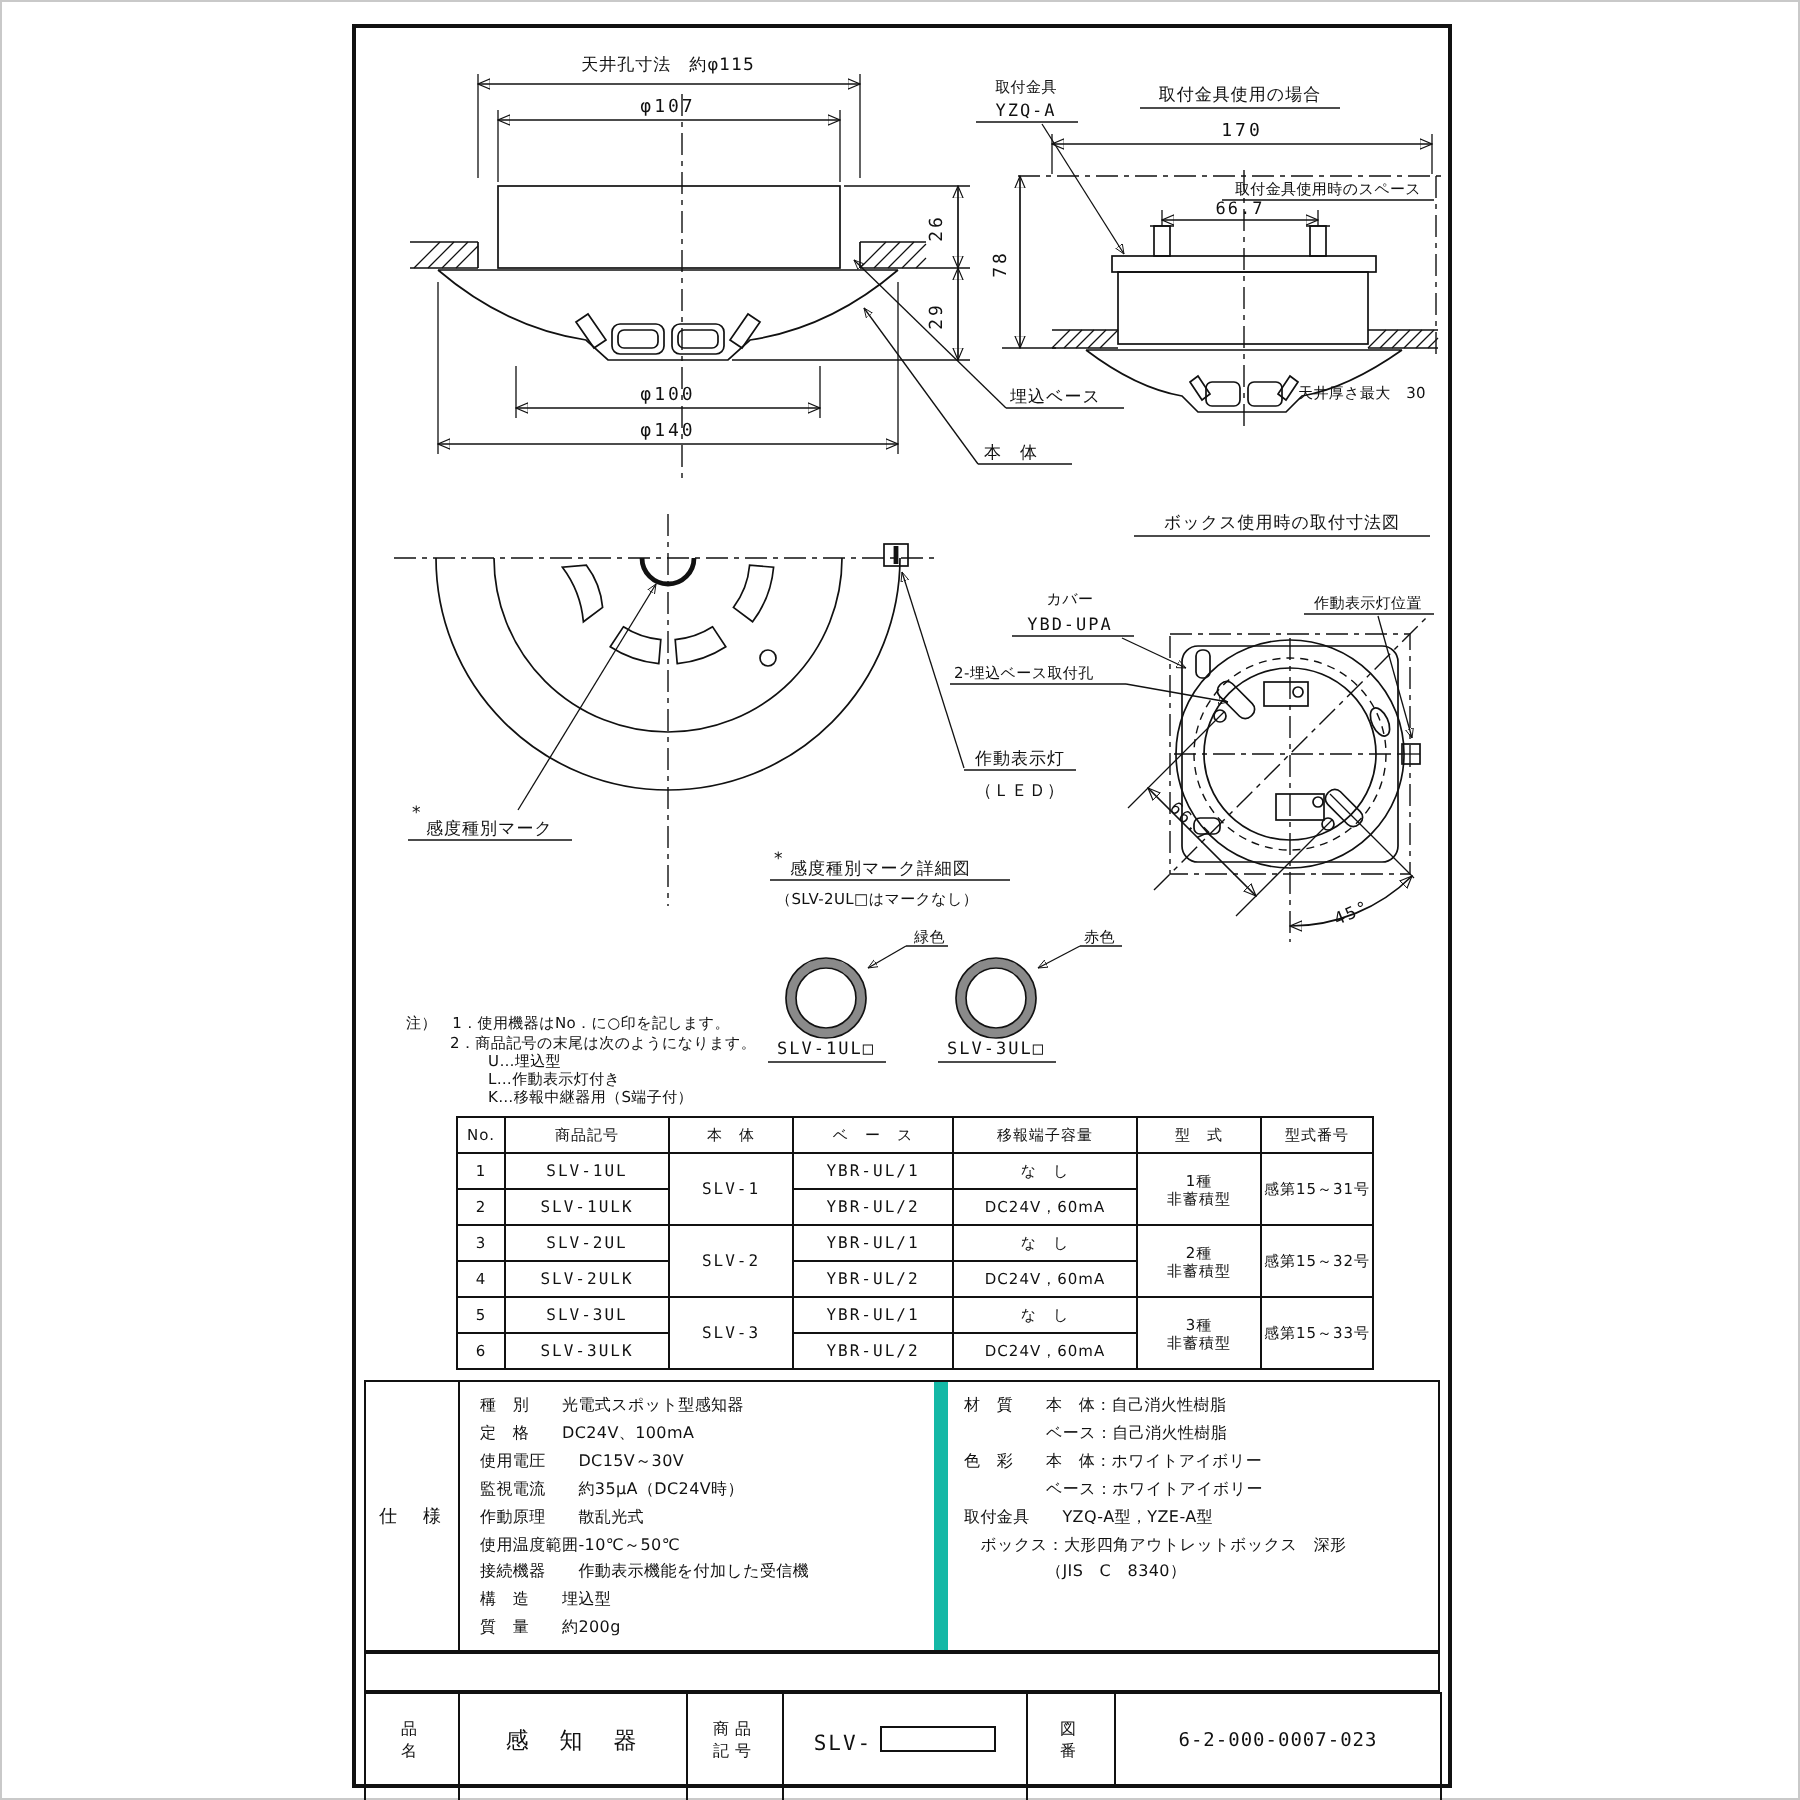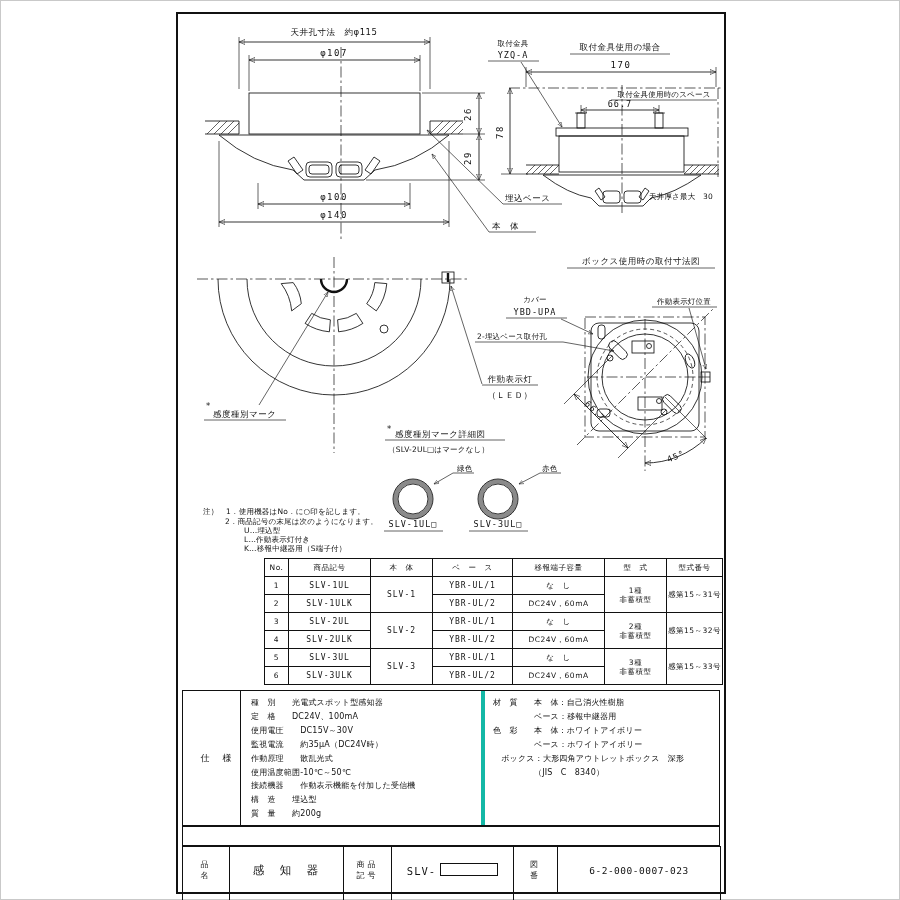--- a/index.html
+++ b/index.html
@@ -14,28 +14,28 @@
   svg .bump{stroke-width:2.4;}
   svg .ringshade{stroke:#8a8a8a;stroke-width:4.5;}
   svg text{fill:#111;stroke:none;}
   .jt{font-family:"DejaVu Sans",sans-serif;font-size:8.5px;letter-spacing:.5px;}
   .jt7{font-family:"DejaVu Sans",sans-serif;font-size:7.5px;letter-spacing:.2px;}
   .num{font-family:"DejaVu Sans Mono",monospace;font-size:9px;letter-spacing:1.5px;}
   .num8{font-family:"DejaVu Sans Mono",monospace;font-size:8.5px;letter-spacing:1px;}
   .abs{position:absolute;box-sizing:border-box;}
   
   .ptable{left:227px;top:557px;width:458px;}
-  .ptable table{border-collapse:collapse;table-layout:fixed;width:100%;border:1.5px solid #111;margin-left:36px;}
+  .ptable table{border-collapse:collapse;table-layout:fixed;width:100%;border:1.5px solid #111;}
   .ptable th,.ptable td{border:1px solid #111;font-weight:normal;font-size:7.5px;text-align:center;padding:0;height:17px;letter-spacing:.5px;overflow:hidden;}
   .ptable .code{font-family:"DejaVu Sans Mono",monospace;font-size:8px;letter-spacing:1px;}
   .ptable .two div{line-height:9px;}
   
   .spec{left:181px;top:689px;width:538px;height:136px;border:1.5px solid #111;display:flex;}
-  .spec-label{width:46px;border-right:1px solid #111;display:flex;align-items:center;justify-content:center;font-size:9px;letter-spacing:2px;margin-left:11px;}
-  .spec-left{width:244px;border-right:4px solid #14b8a6;padding:5px 0 0 10px;box-sizing:border-box;}
+  .spec-label{width:46px;border-right:1px solid #111;display:flex;align-items:center;justify-content:center;font-size:9px;letter-spacing:2px;}
+  .spec-left{width:244px;border-right:7px solid #14b8a6;padding:5px 0 0 10px;box-sizing:border-box;}
   .spec-right{flex:1;padding:5px 0 0 8px;box-sizing:border-box;}
   .spec-line{font-size:8px;line-height:13.9px;white-space:pre;letter-spacing:.2px;}
   
   .band{left:181px;top:825px;width:538px;height:20px;border:1.5px solid #111;}
   .tblock{left:181px;top:845px;width:538px;height:47px;}
   .tblock table{border-collapse:collapse;table-layout:fixed;width:100%;height:47px;border:1.5px solid #111;}
   .tblock td{border:1px solid #111;text-align:center;padding:12px;overflow:hidden;}
   .tb-label{font-size:8px;letter-spacing:3px;}
   .tb-name{font-size:11.5px;letter-spacing:2px;font-family:Liberation Mono, monospace;}
   .tb-code{font-family:"DejaVu Sans Mono",monospace;font-size:10.5px;letter-spacing:1px;}
@@ -334,23 +334,24 @@
     <div class="spec-line">使用電圧　　DC15V～30V</div>
     <div class="spec-line">監視電流　　約35μA（DC24V時）</div>
     <div class="spec-line">作動原理　　散乱光式</div>
     <div class="spec-line">使用温度範囲-10℃～50℃</div>
     <div class="spec-line">接続機器　　作動表示機能を付加した受信機</div>
     <div class="spec-line">構　造　　埋込型</div>
     <div class="spec-line">質　量　　約200g</div>
   </div>
   <div class="spec-right">
     <div class="spec-line">材　質　　本　体：自己消火性樹脂</div>
-    <div class="spec-line">　　　　　ベース：移報中継器用</div>
+    <div class="spec-line">　　　　　ベース：自己消火性樹脂</div>
     <div class="spec-line">色　彩　　本　体：ホワイトアイボリー</div>
     <div class="spec-line">　　　　　ベース：ホワイトアイボリー</div>
+    <div class="spec-line">取付金具　　YZQ-A型，YZE-A型</div>
     <div class="spec-line">　ボックス：大形四角アウトレットボックス　深形</div>
     <div class="spec-line">　　　　　（JIS　C　8340）</div>
   </div>
 </div>
 
 <div class="abs band"></div>
 
 <div class="abs tblock">
   <table>
     <colgroup>

